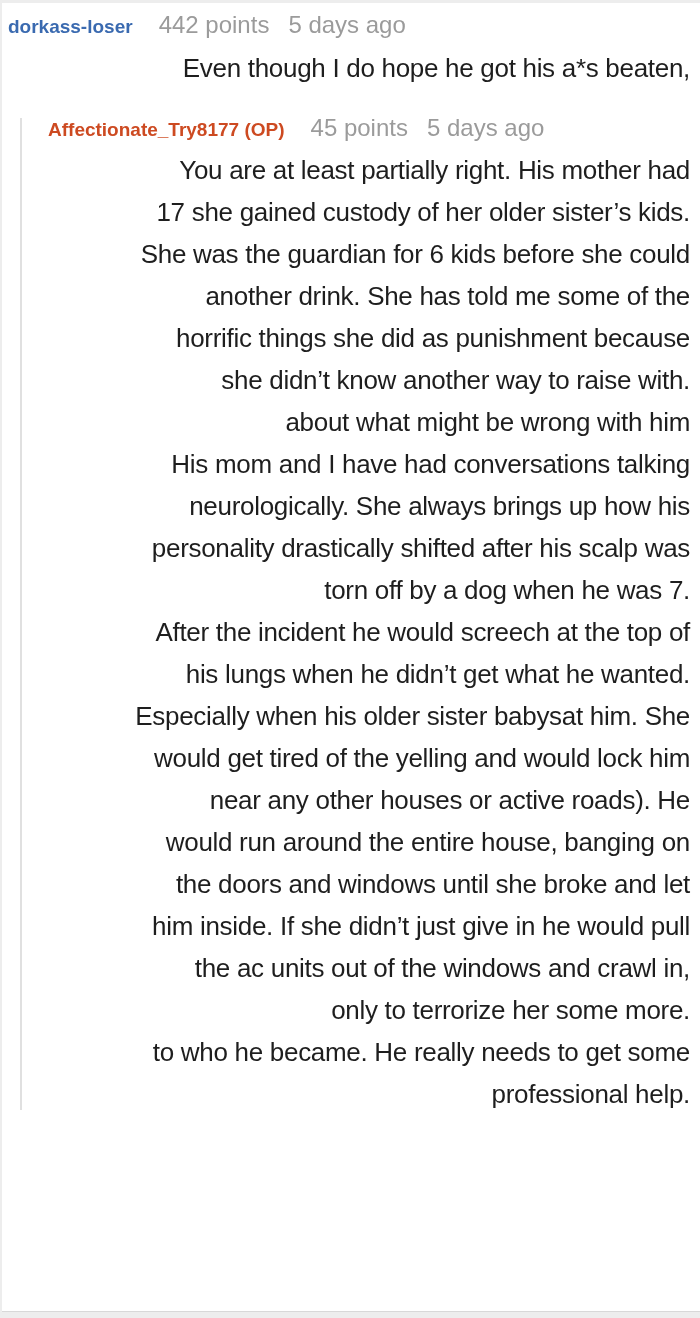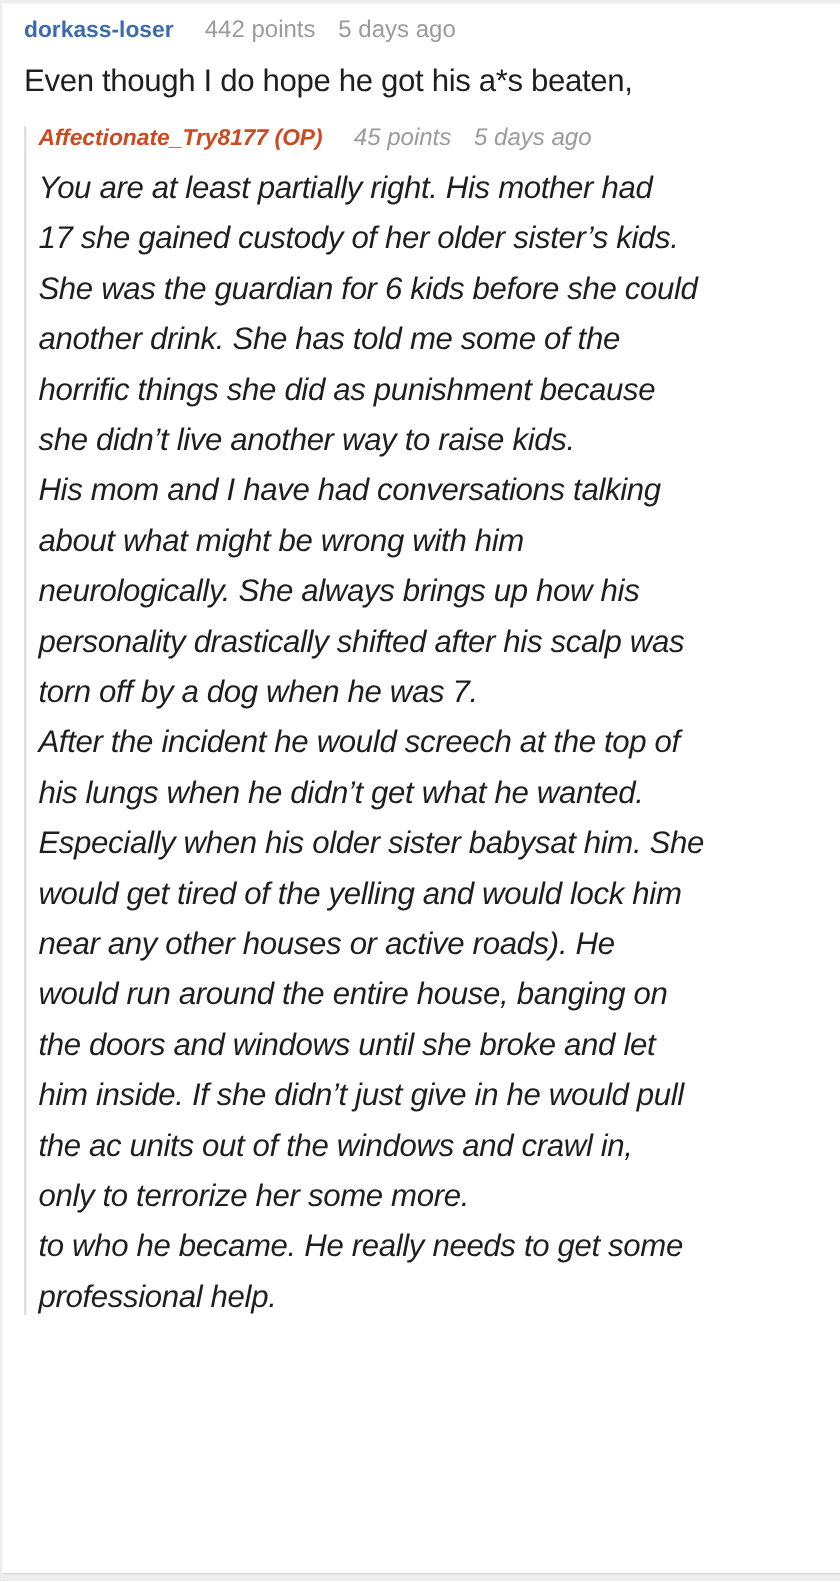--- a/index.html
+++ b/index.html
@@ -31,37 +31,36 @@
     border-top:1px solid var(--c-edge-line);
   }
   .comment-header{
     display:flex;align-items:baseline;
     line-height:24px;font-size:19px;
     white-space:nowrap;
   }
   .comment-header .author{font-weight:bold;}
   .author-blue{color:var(--c-author-blue);}
   .author-orange{color:var(--c-author-orange);}
-  .meta{color:var(--c-meta);font-size:20px;}
+  .meta{color:var(--c-meta);font-size:24px;}
   .gap-points{margin-left:26px;}
   .gap-age{margin-left:19px;text-align:center;}
   .comment-body{
     margin-top:8px;
     color:var(--c-body);
     font-size:26px;
     line-height:42px;
     letter-spacing:-0.3px;
   }
-  .body-line{white-space:nowrap;}
-  .top-comment{margin:13px 10px 0 18px;}
+  .body-line{white-space:nowrap;text-align:right;}
+  .top-comment{margin:13px 10px 0 6px;}
   .reply{
     position:relative;
-    margin:15px 10px 0 18px;
-    padding-left:12px;
-    font-style:italic;
+    margin:27px 10px 0 18px;
+    padding-left:28px;
   }
   .thread-line{
     position:absolute;
     left:0;top:2px;bottom:5px;
     width:2px;
     background:var(--c-thread);
   }
   .reply .comment-body{margin-top:7px;}
 </style>
 </head>
@@ -87,23 +86,23 @@
       <span class="author author-orange">Affectionate_Try8177 (OP)</span>
       <span class="meta gap-points">45 points</span>
       <span class="meta gap-age">5 days ago</span>
     </div>
     <div class="comment-body">
         <div class="body-line">You are at least partially right. His mother had</div>
         <div class="body-line">17 she gained custody of her older sister’s kids.</div>
         <div class="body-line">She was the guardian for 6 kids before she could</div>
         <div class="body-line">another drink. She has told me some of the</div>
         <div class="body-line">horrific things she did as punishment because</div>
-        <div class="body-line">she didn’t live another way to raise kids.</div>
+        <div class="body-line">she didn’t know another way to raise with.</div>
+        <div class="body-line">about what might be wrong with him</div>
         <div class="body-line">His mom and I have had conversations talking</div>
-        <div class="body-line">about what might be wrong with him</div>
         <div class="body-line">neurologically. She always brings up how his</div>
         <div class="body-line">personality drastically shifted after his scalp was</div>
         <div class="body-line">torn off by a dog when he was 7.</div>
         <div class="body-line">After the incident he would screech at the top of</div>
         <div class="body-line">his lungs when he didn’t get what he wanted.</div>
         <div class="body-line">Especially when his older sister babysat him. She</div>
         <div class="body-line">would get tired of the yelling and would lock him</div>
         <div class="body-line">near any other houses or active roads). He</div>
         <div class="body-line">would run around the entire house, banging on</div>
         <div class="body-line">the doors and windows until she broke and let</div>

